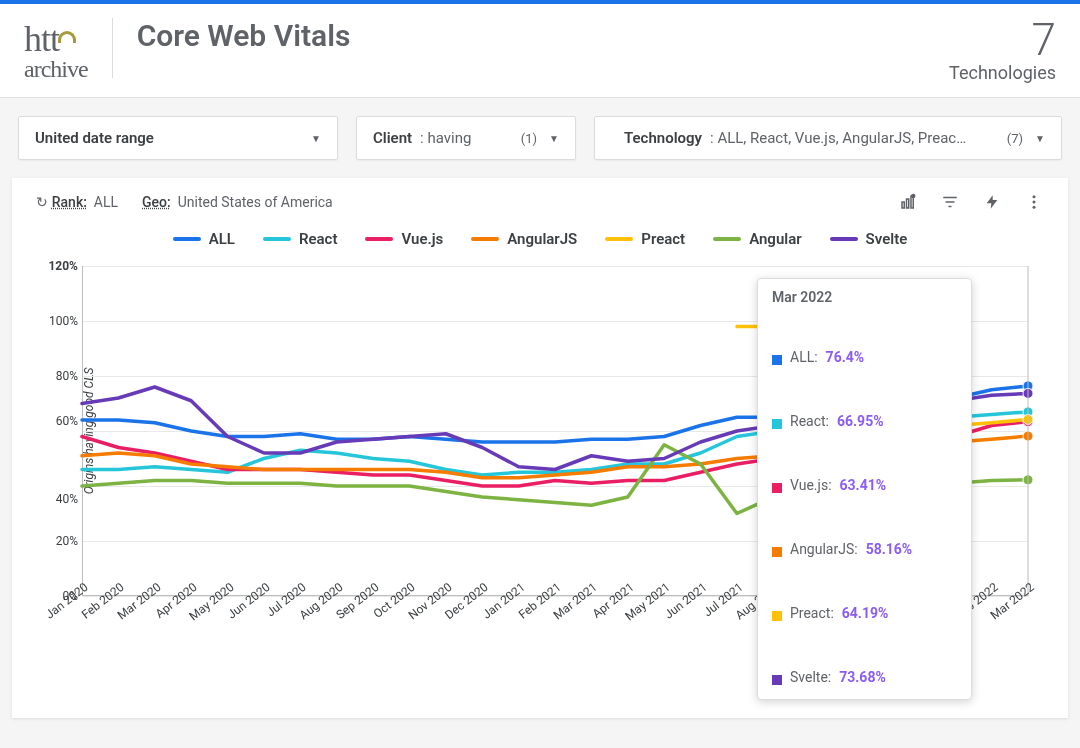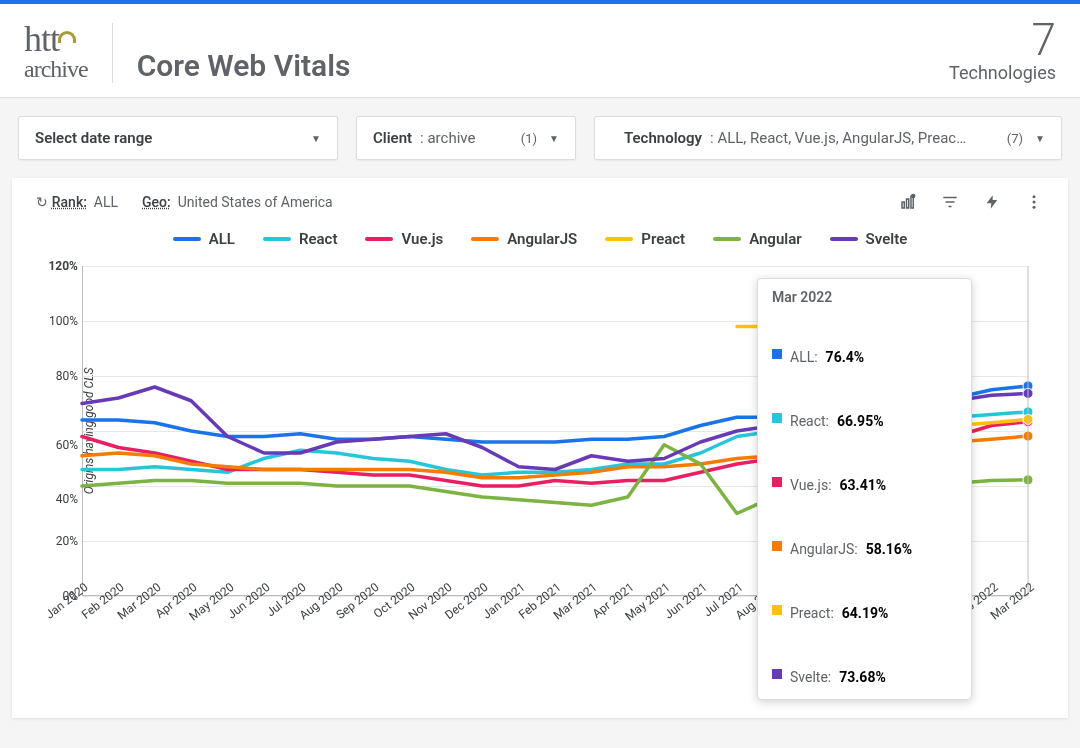--- a/index.html
+++ b/index.html
@@ -7,21 +7,21 @@
     font-family: -apple-system, BlinkMacSystemFont, "Segoe UI", Roboto, Arial, sans-serif;
     background: #f5f5f5;
     width: 1080px;
     height: 748px;
     overflow: hidden;
     position: relative;
   }
   .topbar { height: 4px; background: #1a73e8; }
   .header {
     display: flex;
-    align-items: flex-end;
+    align-items: flex-start;
     background: #fff;
     border-bottom: 1px solid #e0e0e0;
     padding: 14px 24px;
     gap: 24px;
   }
   .logo-block {
     display: flex; align-items: center; gap: 2px;
     font-family: Georgia, serif;
     color: #5f6368; letter-spacing: -1px;
   }
@@ -90,23 +90,23 @@
     position:absolute; top:0; font-size:12px; color:#3c4043;
     transform-origin:left top; transform:rotate(-38deg) translate(-100%,0);
     white-space:nowrap;
   }
   .tooltip {
     position:absolute; background:#fff; border:1px solid #dadce0; border-radius:4px;
     box-shadow:0 2px 10px rgba(0,0,0,0.18); padding:10px 14px; font-size:14px;
     top:100px; left:745px; width:215px;
   }
   .tooltip-title { font-weight:600; color:#5f6368; margin-bottom:8px; }
-  .tt-row { display:flex; align-items:flex-start; gap:8px; color:#5f6368; padding:4px 0;margin-top:40px; }
+  .tt-row { display:flex; align-items:flex-end; gap:8px; color:#5f6368; padding:4px 0;margin-top:40px; }
   .tt-sq { width:10px; height:10px; }
-  .tt-val { color:#000000; font-weight:700; }
+  .tt-val { color:#8b5cf6; font-weight:700; }
   .undo { font-size:14px; display:inline-block; transform:scaleX(-1); margin-right:4px; }
 </style>
 </head>
 <body>
 
 <div class="topbar"></div>
 
 <div class="header">
   <div class="logo-block">
     <div>
@@ -119,27 +119,27 @@
     <div class="title-main">Core Web Vitals</div>
   </div>
   <div class="count-block">
     <div class="count-num">7</div>
     <div class="count-lbl">Technologies</div>
   </div>
 </div>
 
 <div class="filters">
   <div class="filter f1">
-    <span class="flabel">Select date range</span>
+    <span class="flabel">United date range</span>
     <span class="fcount"></span>
     <span class="caret">▼</span>
   </div>
   <div class="filter f2">
     <span class="flabel">Client</span>
-    <span class="fval">: archive</span>
+    <span class="fval">: having</span>
     <span class="fcount">(1)</span>
     <span class="caret">▼</span>
   </div>
   <div class="filter f3">
     <span class="flabel">Technology</span>
     <span class="fval">: ALL, React, Vue.js, AngularJS, Preac…</span>
     <span class="fcount">(7)</span>
     <span class="caret">▼</span>
   </div>
 </div>
@@ -215,21 +215,21 @@
         <span>Svelte</span>
       </div>
     </div>
 
   <div class="plot-area">
     <div class="ylabel">Origins having good CLS</div>
     <div class="yaxis-ticks" id="yticks">
         <div class="ytick" style="top: 330px;">0%</div>
         <div class="ytick" style="top: 275px;">20%</div>
         <div class="ytick" style="top: 233px;">40%</div>
-        <div class="ytick" style="top: 179px;">60%</div>
+        <div class="ytick" style="top: 155px;">60%</div>
         <div class="ytick" style="top: 110px;">80%</div>
         <div class="ytick" style="top: 55px;">100%</div>
         <div class="ytick" style="top: 0px; font-weight: bold;">120%</div>
       </div>
     <div class="grid" id="grid">
         <div class="gridline" style="top: 330px;"></div>
         <div class="gridline" style="top: 275px;"></div>
         <div class="gridline" style="top: 220px;"></div>
         <div class="gridline" style="top: 165px;"></div>
         <div class="gridline" style="top: 110px;"></div>

